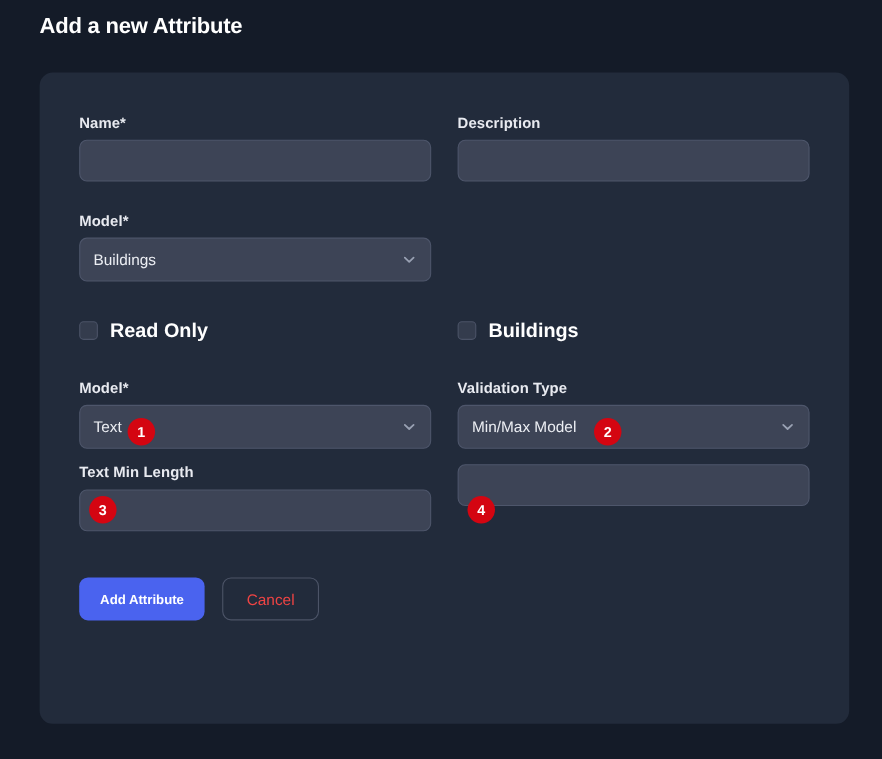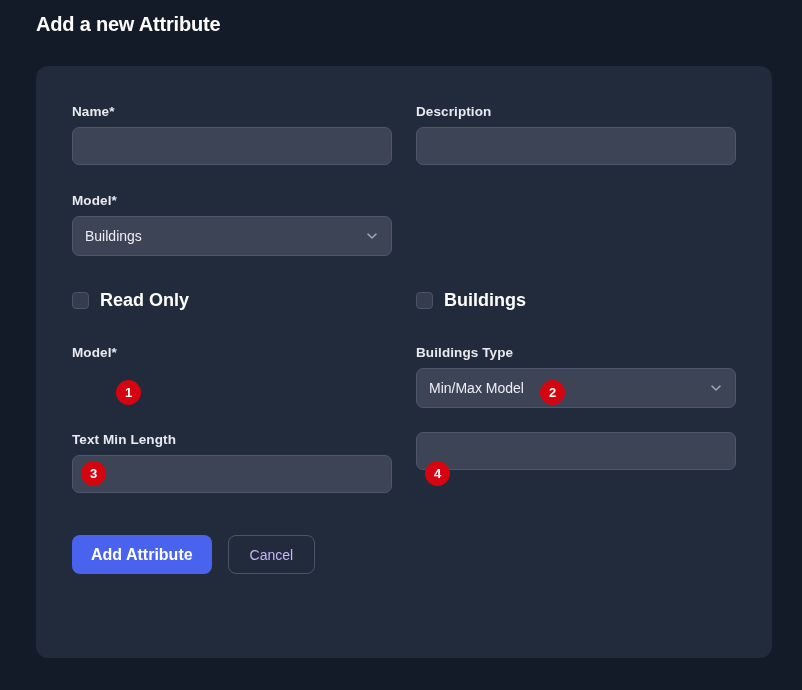--- a/index.html
+++ b/index.html
@@ -117,43 +117,43 @@
   }
 
   .btn-row { display: flex; align-items: center; }
   .btn-primary {
     height: 39px;
     padding: 0 19px;
     background: #4a63ef;
     color: #ffffff;
     border: none;
     border-radius: 8px;
-    font-size: 16px;
+    font-size: 12px;
     font-weight: bold;
     font-family: "Liberation Sans", sans-serif;
     cursor: pointer;
     margin-right: 16px;
   }
   .btn-secondary {
     height: 39px;
     padding: 0 21px;
     background: transparent;
-    color: #c4b5fd;
+    color: #ef4444;
     border: 1px solid #4c5467;
     border-radius: 8px;
     font-size: 14px;
     font-family: "Liberation Sans", sans-serif;
     cursor: pointer;
   }
 
   .mt-name   { margin-top: 0px; }
   .mt-model  { margin-top: 28px; }
   .mt-check  { margin-top: 34px; }
   .mt-type   { margin-top: 34px; }
-  .mt-len    { margin-top: 24px; }
+  .mt-len    { margin-top: 14px; }
   .mt-btn    { margin-top: 42px; }
 </style>
 </head>
 <body>
 
 <div class="page">
 
   <div class="page-title">Add a new Attribute</div>
 
   <div class="card">
@@ -196,24 +196,32 @@
           <div class="check-row">
             <span class="checkbox"></span>
             <span class="check-label">Buildings</span>
           </div>
         </div>
       </div>
 
       <div class="row mt-type">
         <div class="col col-left">
           <label class="field-label">Model*</label>
+          <div class="select-box">
+            <span class="select-value">Text</span>
+            <span class="chev">
+              <svg width="14" height="14" viewBox="0 0 14 14">
+                  <path d="M3 5.2 L7 9 L11 5.2" fill="none" stroke="#99a1b3" stroke-width="1.6" stroke-linecap="round" stroke-linejoin="round"></path>
+                </svg>
+            </span>
+          </div>
           <div class="badge" style="left:44px; top:35px;">1</div>
         </div>
         <div class="col col-right">
-          <label class="field-label">Buildings Type</label>
+          <label class="field-label">Validation Type</label>
           <div class="select-box">
             <span class="select-value">Min/Max Model</span>
             <span class="chev">
               <svg width="14" height="14" viewBox="0 0 14 14">
                   <path d="M3 5.2 L7 9 L11 5.2" fill="none" stroke="#99a1b3" stroke-width="1.6" stroke-linecap="round" stroke-linejoin="round"></path>
                 </svg>
             </span>
           </div>
           <div class="badge" style="left:124px; top:35px;">2</div>
         </div>

